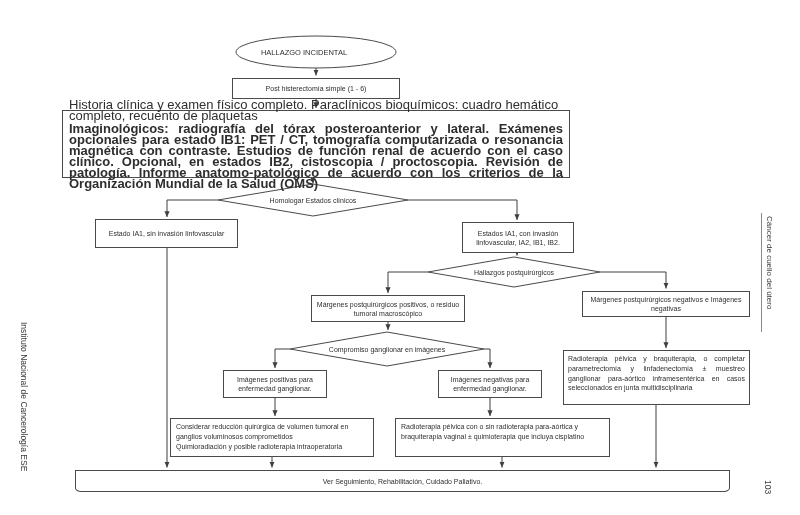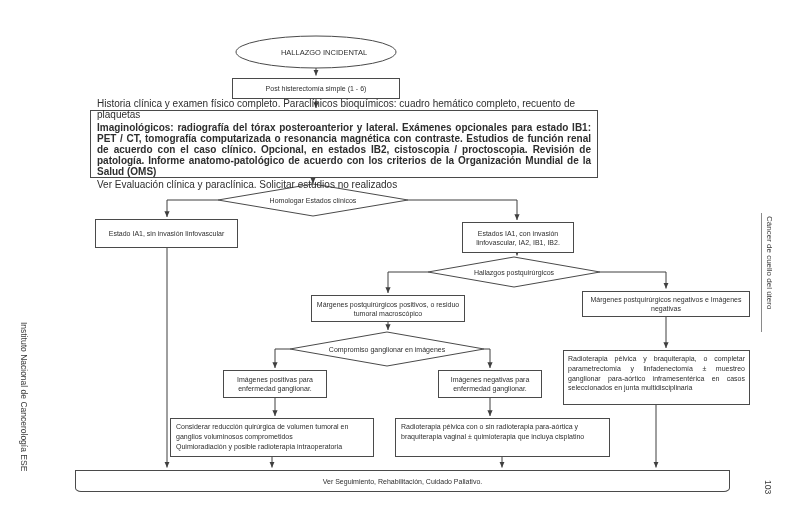--- a/index.html
+++ b/index.html
@@ -9,21 +9,21 @@
   svg.wires{position:absolute;left:0;top:0;z-index:1;}
   .node{position:absolute;z-index:2;box-sizing:border-box;background:#fff;
         display:flex;align-items:center;justify-content:center;text-align:center;
         font-size:7px;line-height:9px;color:#2e2e2e;}
   .boxed{border:1px solid #4a4a4a;}
   .thick{border-width:1.5px;}
   .plain{background:transparent;}
   .leftalign{justify-content:flex-start;text-align:left;}
   .topalign{align-items:flex-start;}
   .workup{flex-direction:column;align-items:flex-start;text-align:left;
-          font-size:10px;line-height:11px;padding:4px 6px;margin-left:28px;}
+          font-size:13px;line-height:11px;padding:4px 6px;}
   .workup .wline{width:100%;}
   .workup .just{text-align:justify;font-weight:bold;}
   .para{width:100%;}
   .justify{text-align:justify;}
   .vtext{position:absolute;z-index:2;writing-mode:vertical-rl;
          white-space:nowrap;color:#3a3a3a;}
   .vrule{position:absolute;z-index:2;background:#8a8a8a;}
 </style>
 </head>
 <body>
@@ -57,28 +57,27 @@
       <path d="M656,405 V467.5" marker-end="url(#ah)"></path>
     </g>
     <g stroke="#4a4a4a" stroke-width="1" fill="#ffffff">
       <ellipse cx="316" cy="52" rx="80" ry="16"></ellipse>
       <polygon points="313,184 408,200 313,216 218,200"></polygon>
       <polygon points="514,257 600,272 514,287 428,272"></polygon>
       <polygon points="387,332 484,349 387,366 290,349"></polygon>
     </g>
   </svg>
 
-  <div class="node plain" style="left:244px;top:37px;width:160px;height:30px;font-size:7.5px;">HALLAZGO INCIDENTAL</div>
+  <div class="node plain" style="left:224px;top:37px;width:160px;height:30px;font-size:7.5px;">HALLAZGO INCIDENTAL</div>
 
   <div class="node boxed thick" style="left:232px;top:78px;width:168px;height:21px;">Post histerectomía simple (1 - 6)</div>
 
   <div class="node boxed workup" style="left:62px;top:110px;width:508px;height:68px;">
     <div class="wline">Historia clínica y examen físico completo. Paraclínicos bioquímicos: cuadro hemático completo, recuento de plaquetas</div>
     <div class="wline just" style="margin-top:2px;">Imaginológicos: radiografía del tórax posteroanterior y lateral. Exámenes opcionales para estado IB1: PET / CT, tomografía computarizada o resonancia magnética con contraste. Estudios de función renal de acuerdo con el caso clínico. Opcional, en estados IB2, cistoscopia / proctoscopia. Revisión de patología. Informe anatomo-patológico de acuerdo con los criterios de la Organización Mundial de la Salud (OMS)</div>
-    <div class="wline" style="margin-top:2px;">Ver Evaluación clínica y paraclínica. Solicitar estudios no realizados</div>
   </div>
 
   <div class="node plain" style="left:238px;top:186px;width:150px;height:28px;">Homologar Estados clínicos</div>
 
   <div class="node boxed" style="left:95px;top:219px;width:143px;height:29px;">Estado IA1, sin invasión linfovascular</div>
 
   <div class="node boxed" style="left:462px;top:222px;width:112px;height:31px;">Estados IA1, con invasión linfovascular, IA2, IB1, IB2.</div>
 
   <div class="node plain" style="left:434px;top:265px;width:160px;height:14px;">Hallazgos postquirúrgicos</div>
 

